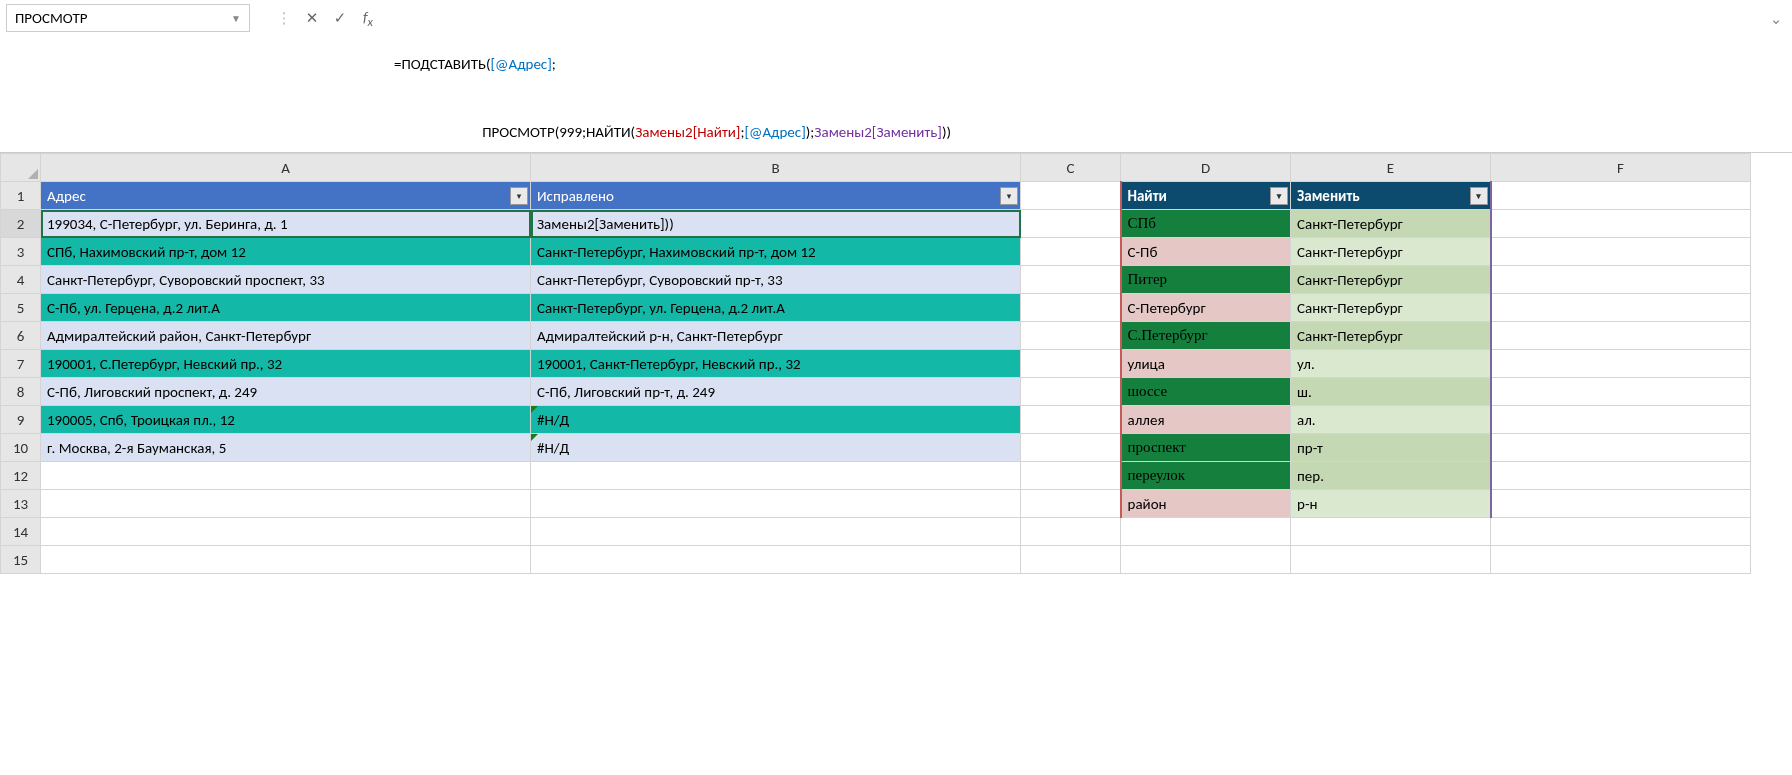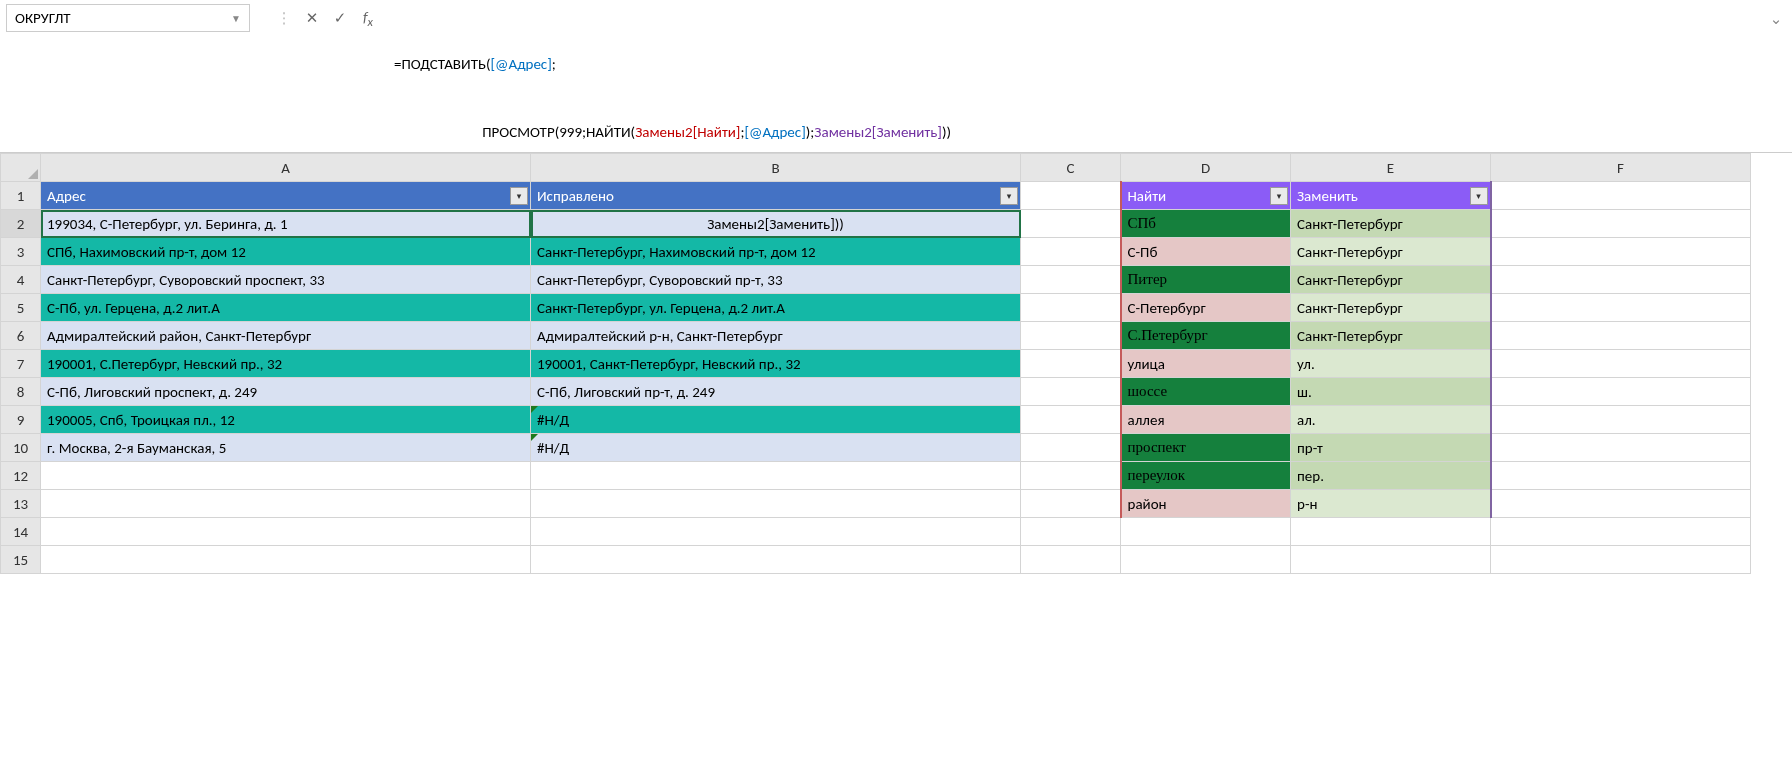--- a/index.html
+++ b/index.html
@@ -29,21 +29,21 @@
     .rowhdr.active { background: #d8d8d8; }
     
     .col-A { width: 490px; }
     .col-B { width: 490px; }
     .col-C { width: 100px; }
     .col-D { width: 170px; }
     .col-E { width: 200px; }
     .col-F { width: 260px; }
     
     .tbl-header-blue { background: #4472C4; color: #fff; font-weight: normal; position: relative; }
-    .tbl-header-green { background: #8b5cf6; color: #fff; font-weight: normal; position: relative; }
+    .tbl-header-green { background: #0c4a6e; color: #fff; font-weight: bold; position: relative; }
     .filter-btn { position: absolute; right: 2px; top: 50%; transform: translateY(-50%); width: 18px; height: 18px; background: #eaeaea; border: 1px solid #999; display: flex; align-items: center; justify-content: center; font-size: 9px; color: #333; cursor: pointer; }
     
     .band-blue-even { background: #D9E1F2; }
     .band-blue-odd { background: #14b8a6; }
     .band-red-even { background: #15803d; font-family: Liberation Serif, serif; }
     .band-red-odd { background: #e5c7c6; }
     .band-green-even { background: #c4d9b3; }
     .band-green-odd { background: #dbe8d0; }
     
     .center { text-align: left; }
@@ -55,21 +55,21 @@
     .red-tbl-border { border-left: 2px solid #c55a5a !important; }
     .purple-tbl-border-r { border-right: 2px solid #8064A2 !important; }
     
     .formula-expand { width: 20px; display: flex; align-items: flex-start; justify-content: center; color: #888; padding-top: 6px; cursor: pointer; }
   </style>
 </head>
 <body>
 
 <div class="formula-bar-area">
   <div class="name-box">
-    <span class="name-box-text">ОКРУГЛТ</span>
+    <span class="name-box-text">ПРОСМОТР</span>
     <span class="name-box-dropdown">▼</span>
   </div>
   <div class="fb-icons">
     <div class="fb-icon dim">⋮</div>
     <div class="fb-icon">✕</div>
     <div class="fb-icon">✓</div>
     <div class="fb-icon">
         <i>f<sub>x</sub></i>
       </div>
   </div>
@@ -99,21 +99,21 @@
           <td class="col-A tbl-header-blue"><span>Адрес</span><span class="filter-btn">▾</span></td>
           <td class="col-B tbl-header-blue"><span>Исправлено</span><span class="filter-btn">▾</span></td>
           <td class="col-C"></td>
           <td class="col-D tbl-header-green red-tbl-border"><span>Найти</span><span class="filter-btn">▾</span></td>
           <td class="col-E tbl-header-green purple-tbl-border-r"><span>Заменить</span><span class="filter-btn">▾</span></td>
           <td class="col-F"></td>
         </tr>
         <tr>
           <td class="rowhdr active">2</td>
           <td class="col-A band-blue-even active-cell">199034, С-Петербург, ул. Беринга, д. 1</td>
-          <td class="col-B band-blue-even" style="outline: rgb(33, 115, 70) solid 2px; outline-offset: -2px; text-align: center;">Замены2[Заменить]))</td>
+          <td class="col-B band-blue-even" style="outline: rgb(33, 115, 70) solid 2px; outline-offset: -2px;">Замены2[Заменить]))</td>
           <td class="col-C"></td>
           <td class="col-D band-red-even red-tbl-border">СПб</td>
           <td class="col-E band-green-even purple-tbl-border-r">Санкт-Петербург</td>
           <td class="col-F"></td>
         </tr>
         <tr>
           <td class="rowhdr">3</td>
           <td class="col-A band-blue-odd">СПб, Нахимовский пр-т, дом 12</td>
           <td class="col-B band-blue-odd">Санкт-Петербург, Нахимовский пр-т, дом 12</td>
           <td class="col-C"></td>

